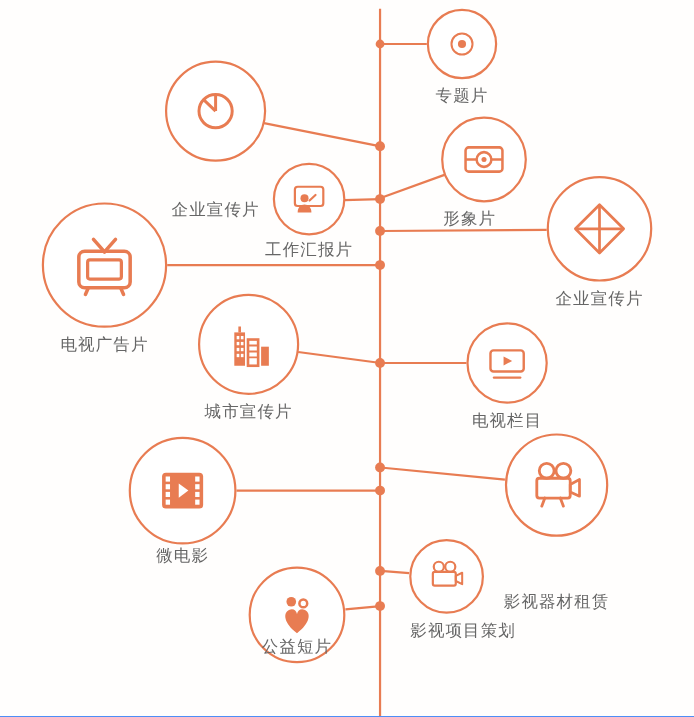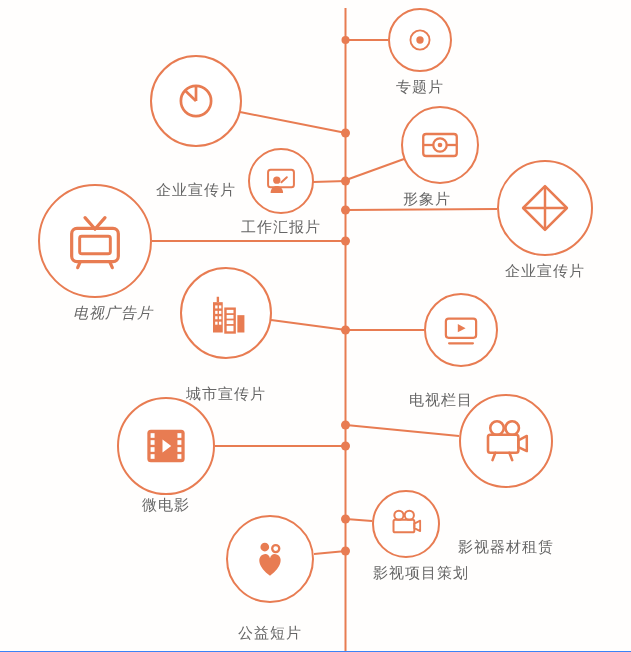--- a/index.html
+++ b/index.html
@@ -130,21 +130,21 @@
     <div class="node-circle" style="left:38px; top:184px; width:114px; height:114px;">
       <svg class="icon" width="64" height="64" viewBox="0 0 48 48">
         <line x1="24" y1="15" x2="16.5" y2="6.5" stroke="currentColor" stroke-width="2.4" stroke-linecap="round"></line>
         <line x1="24" y1="15" x2="31.5" y2="6.5" stroke="currentColor" stroke-width="2.4" stroke-linecap="round"></line>
         <rect x="6.5" y="14.5" width="35" height="25" rx="4" fill="none" stroke="currentColor" stroke-width="2.4"></rect>
         <rect x="12.5" y="20.5" width="23" height="13" rx="1.5" fill="none" stroke="currentColor" stroke-width="2.2"></rect>
         <line x1="13" y1="39.5" x2="11" y2="44" stroke="currentColor" stroke-width="2.4" stroke-linecap="round"></line>
         <line x1="35" y1="39.5" x2="37" y2="44" stroke="currentColor" stroke-width="2.4" stroke-linecap="round"></line>
       </svg>
     </div>
-    <div class="node-label" style="left:28px; top:304px;font-style:italic;">电视广告片</div>
+    <div class="node-label" style="left:10px; top:304px;">电视广告片</div>
   </div>
 
   <div>
     <div class="node-circle" style="left:180px; top:267px; width:92px; height:92px;">
       <svg class="icon" width="52" height="52" viewBox="0 0 48 48">
         <line x1="16.5" y1="14" x2="16.5" y2="9" stroke="currentColor" stroke-width="2.2"></line>
         <rect x="12" y="14" width="9" height="28" fill="currentColor"></rect>
         <rect x="14" y="17" width="2.2" height="2.8" fill="#fff"></rect>
         <rect x="17.5" y="17" width="2.2" height="2.8" fill="#fff"></rect>
         <rect x="14" y="22" width="2.2" height="2.8" fill="#fff"></rect>
@@ -153,32 +153,32 @@
         <rect x="17.5" y="27" width="2.2" height="2.8" fill="#fff"></rect>
         <rect x="14" y="32" width="2.2" height="2.8" fill="#fff"></rect>
         <rect x="17.5" y="32" width="2.2" height="2.8" fill="#fff"></rect>
         <rect x="23.5" y="20" width="8.5" height="22" fill="none" stroke="currentColor" stroke-width="2.2"></rect>
         <line x1="23.5" y1="25" x2="32" y2="25" stroke="currentColor" stroke-width="1.6"></line>
         <line x1="23.5" y1="30" x2="32" y2="30" stroke="currentColor" stroke-width="1.6"></line>
         <line x1="23.5" y1="35" x2="32" y2="35" stroke="currentColor" stroke-width="1.6"></line>
         <rect x="34.5" y="26" width="6.5" height="16" fill="currentColor"></rect>
       </svg>
     </div>
-    <div class="node-label" style="left:141px; top:365px;margin-top:20px;">城市宣传片</div>
+    <div class="node-label" style="left:141px; top:365px;">城市宣传片</div>
   </div>
 
   <div>
     <div class="node-circle" style="left:424px; top:293px; width:74px; height:74px;">
       <svg class="icon" width="44" height="44" viewBox="0 0 48 48">
         <rect x="7.5" y="11.5" width="33" height="21" rx="3" fill="none" stroke="currentColor" stroke-width="2.4"></rect>
         <polygon points="20.5,17.5 29,22 20.5,26.5" fill="currentColor"></polygon>
         <line x1="11" y1="38.5" x2="37" y2="38.5" stroke="currentColor" stroke-width="2.4" stroke-linecap="round"></line>
       </svg>
     </div>
-    <div class="node-label" style="left:356px; top:373px;margin-top:18px;">电视栏目</div>
+    <div class="node-label" style="left:376px; top:373px;">电视栏目</div>
   </div>
 
   <div>
     <div class="node-circle" style="left:459px; top:394px; width:94px; height:94px;">
       <svg class="icon" width="54" height="54" viewBox="0 0 48 48">
         <circle cx="16" cy="12.5" r="6" fill="none" stroke="currentColor" stroke-width="2.3"></circle>
         <circle cx="29.5" cy="12.5" r="6" fill="none" stroke="currentColor" stroke-width="2.3"></circle>
         <rect x="8" y="18.5" width="27" height="16" rx="2" fill="none" stroke="currentColor" stroke-width="2.3"></rect>
         <polygon points="35,23.5 42.5,19.5 42.5,33 35,29.5" fill="none" stroke="currentColor" stroke-width="2.2" stroke-linejoin="round"></polygon>
         <line x1="14.5" y1="34.5" x2="12" y2="41" stroke="currentColor" stroke-width="2.3" stroke-linecap="round"></line>
@@ -219,16 +219,16 @@
   </div>
 
   <div>
     <div class="node-circle" style="left:226px; top:515px; width:88px; height:88px;">
       <svg class="icon" width="50" height="50" viewBox="0 0 48 48">
         <circle cx="19" cy="12.5" r="4.2" fill="currentColor"></circle>
         <circle cx="29.5" cy="14" r="3.4" fill="none" stroke="currentColor" stroke-width="2.2"></circle>
         <path d="M24 40 C12.5 31.5 11.5 22.5 17 19.8 c3.6 -1.7 6.3 0.3 7 3.4 c0.7 -3.1 3.4 -5.1 7 -3.4 c5.5 2.7 4.5 11.7 -7 20.2 z" fill="currentColor"></path>
       </svg>
     </div>
-    <div class="node-label" style="left:185px; top:624px;text-align:center;">公益短片</div>
+    <div class="node-label" style="left:185px; top:579px;text-align:center;">公益短片</div>
   </div>
 
 </div>
 
 </body></html>

